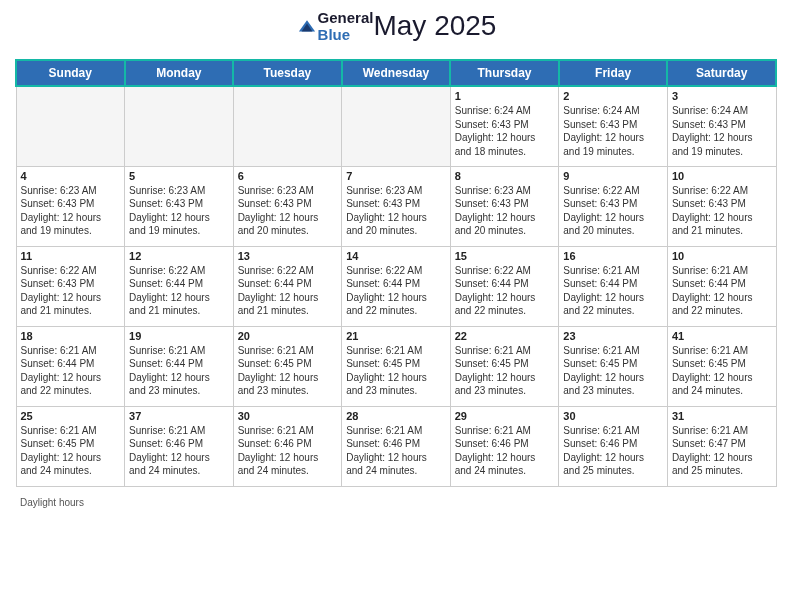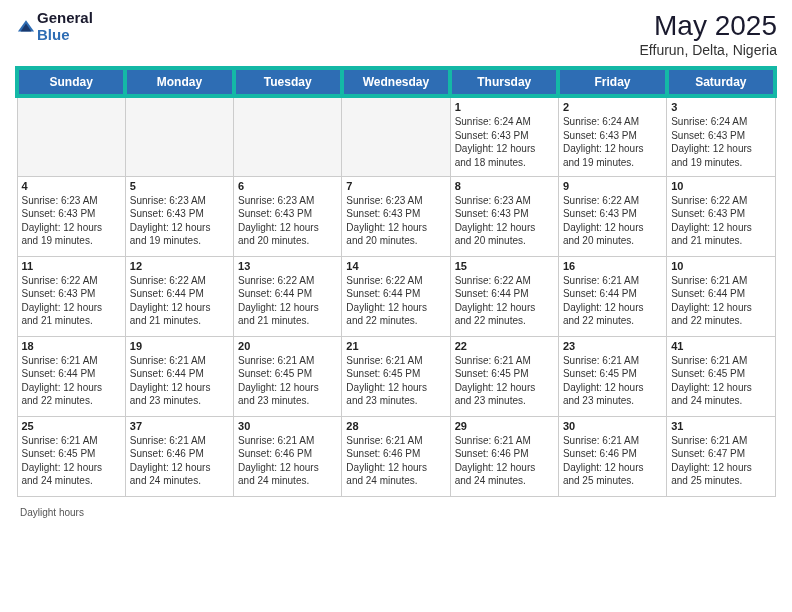--- a/index.html
+++ b/index.html
@@ -10,23 +10,23 @@
       background: #fff;
       overflow: hidden;
     }
     .page {
       width: 792px;
       height: 612px;
       padding: 10px 15px;
     }
     .header {
       display: flex;
-      justify-content: space-between;
+      justify-content: center;
       align-items: flex-start;
-      margin-bottom: 8px;
+      margin-bottom: 16px;
     }
     .logo {
       display: flex;
       align-items: center;
       gap: 2px;
     }
     .logo-icon {
       width: 18px;
       height: 18px;
       margin-left: 2px;
@@ -47,21 +47,21 @@
       width: 100%;
       border-collapse: collapse;
       table-layout: fixed;
     }
     .calendar th {
       background: #2e6db4;
       color: #fff;
       text-align: center;
       padding: 5px 0;
       font-size: 12px;
-      border: 4px solid #14b8a6;
+      border: 2px solid #14b8a6;
     }
     .calendar td {
       border: 1px solid #ccc;
       vertical-align: top;
       padding: 3px 4px;
       font-size: 9.5px;
       color: #222;
       background: #fff;
       height: 80px;
     }
@@ -97,21 +97,20 @@
         <polygon points="20,5 38,30 2,30" fill="#2e6db4"></polygon>
         <polygon points="20,12 32,30 8,30" fill="#1a3a6e"></polygon>
       </svg>
       <div style="display:flex;flex-direction:column;line-height:1.1;">
         <span style="font-size:15px;font-weight:bold;color:#1a1a2e;">General</span>
         <span style="font-size:15px;font-weight:bold;color:#2e6db4;">Blue</span>
       </div>
     </div>
     <div class="title-block">
       <div class="month-title">May 2025</div>
-      <div class="location">Effurun, Delta, Nigeria</div>
     </div>
   </div>
 
   <table class="calendar">
     <thead>
       <tr>
       <th>Sunday</th>
           <th>Monday</th>
           <th>Tuesday</th>
           <th>Wednesday</th>

